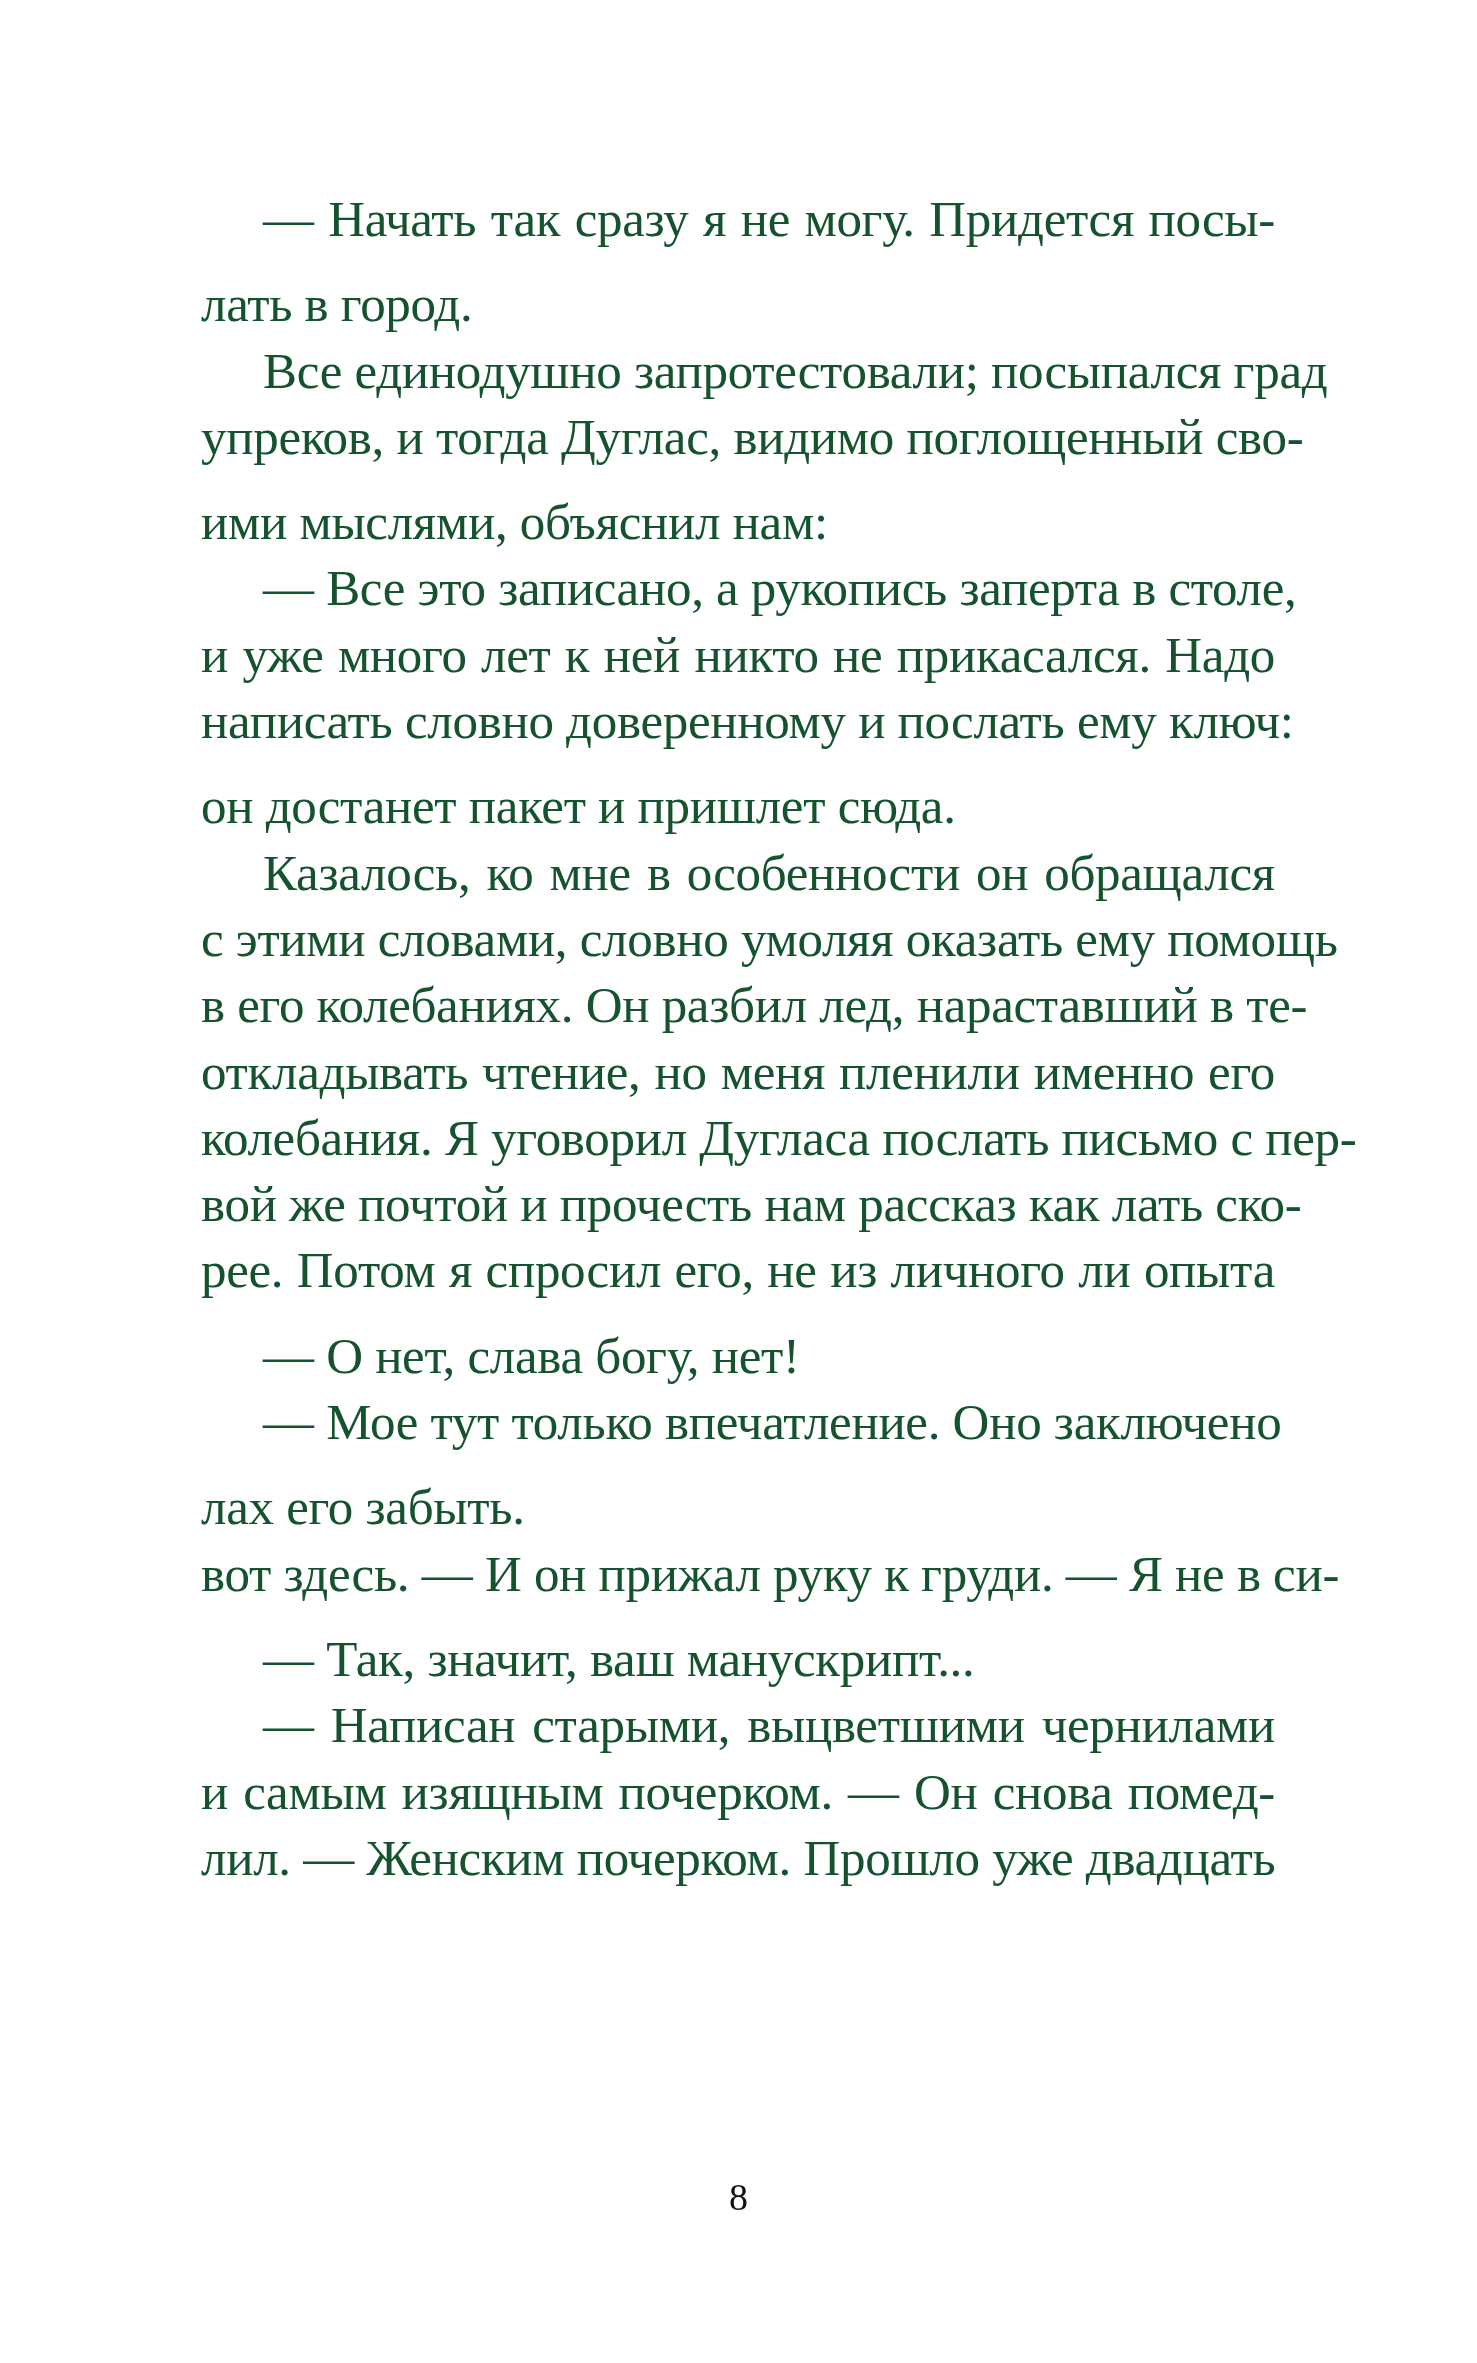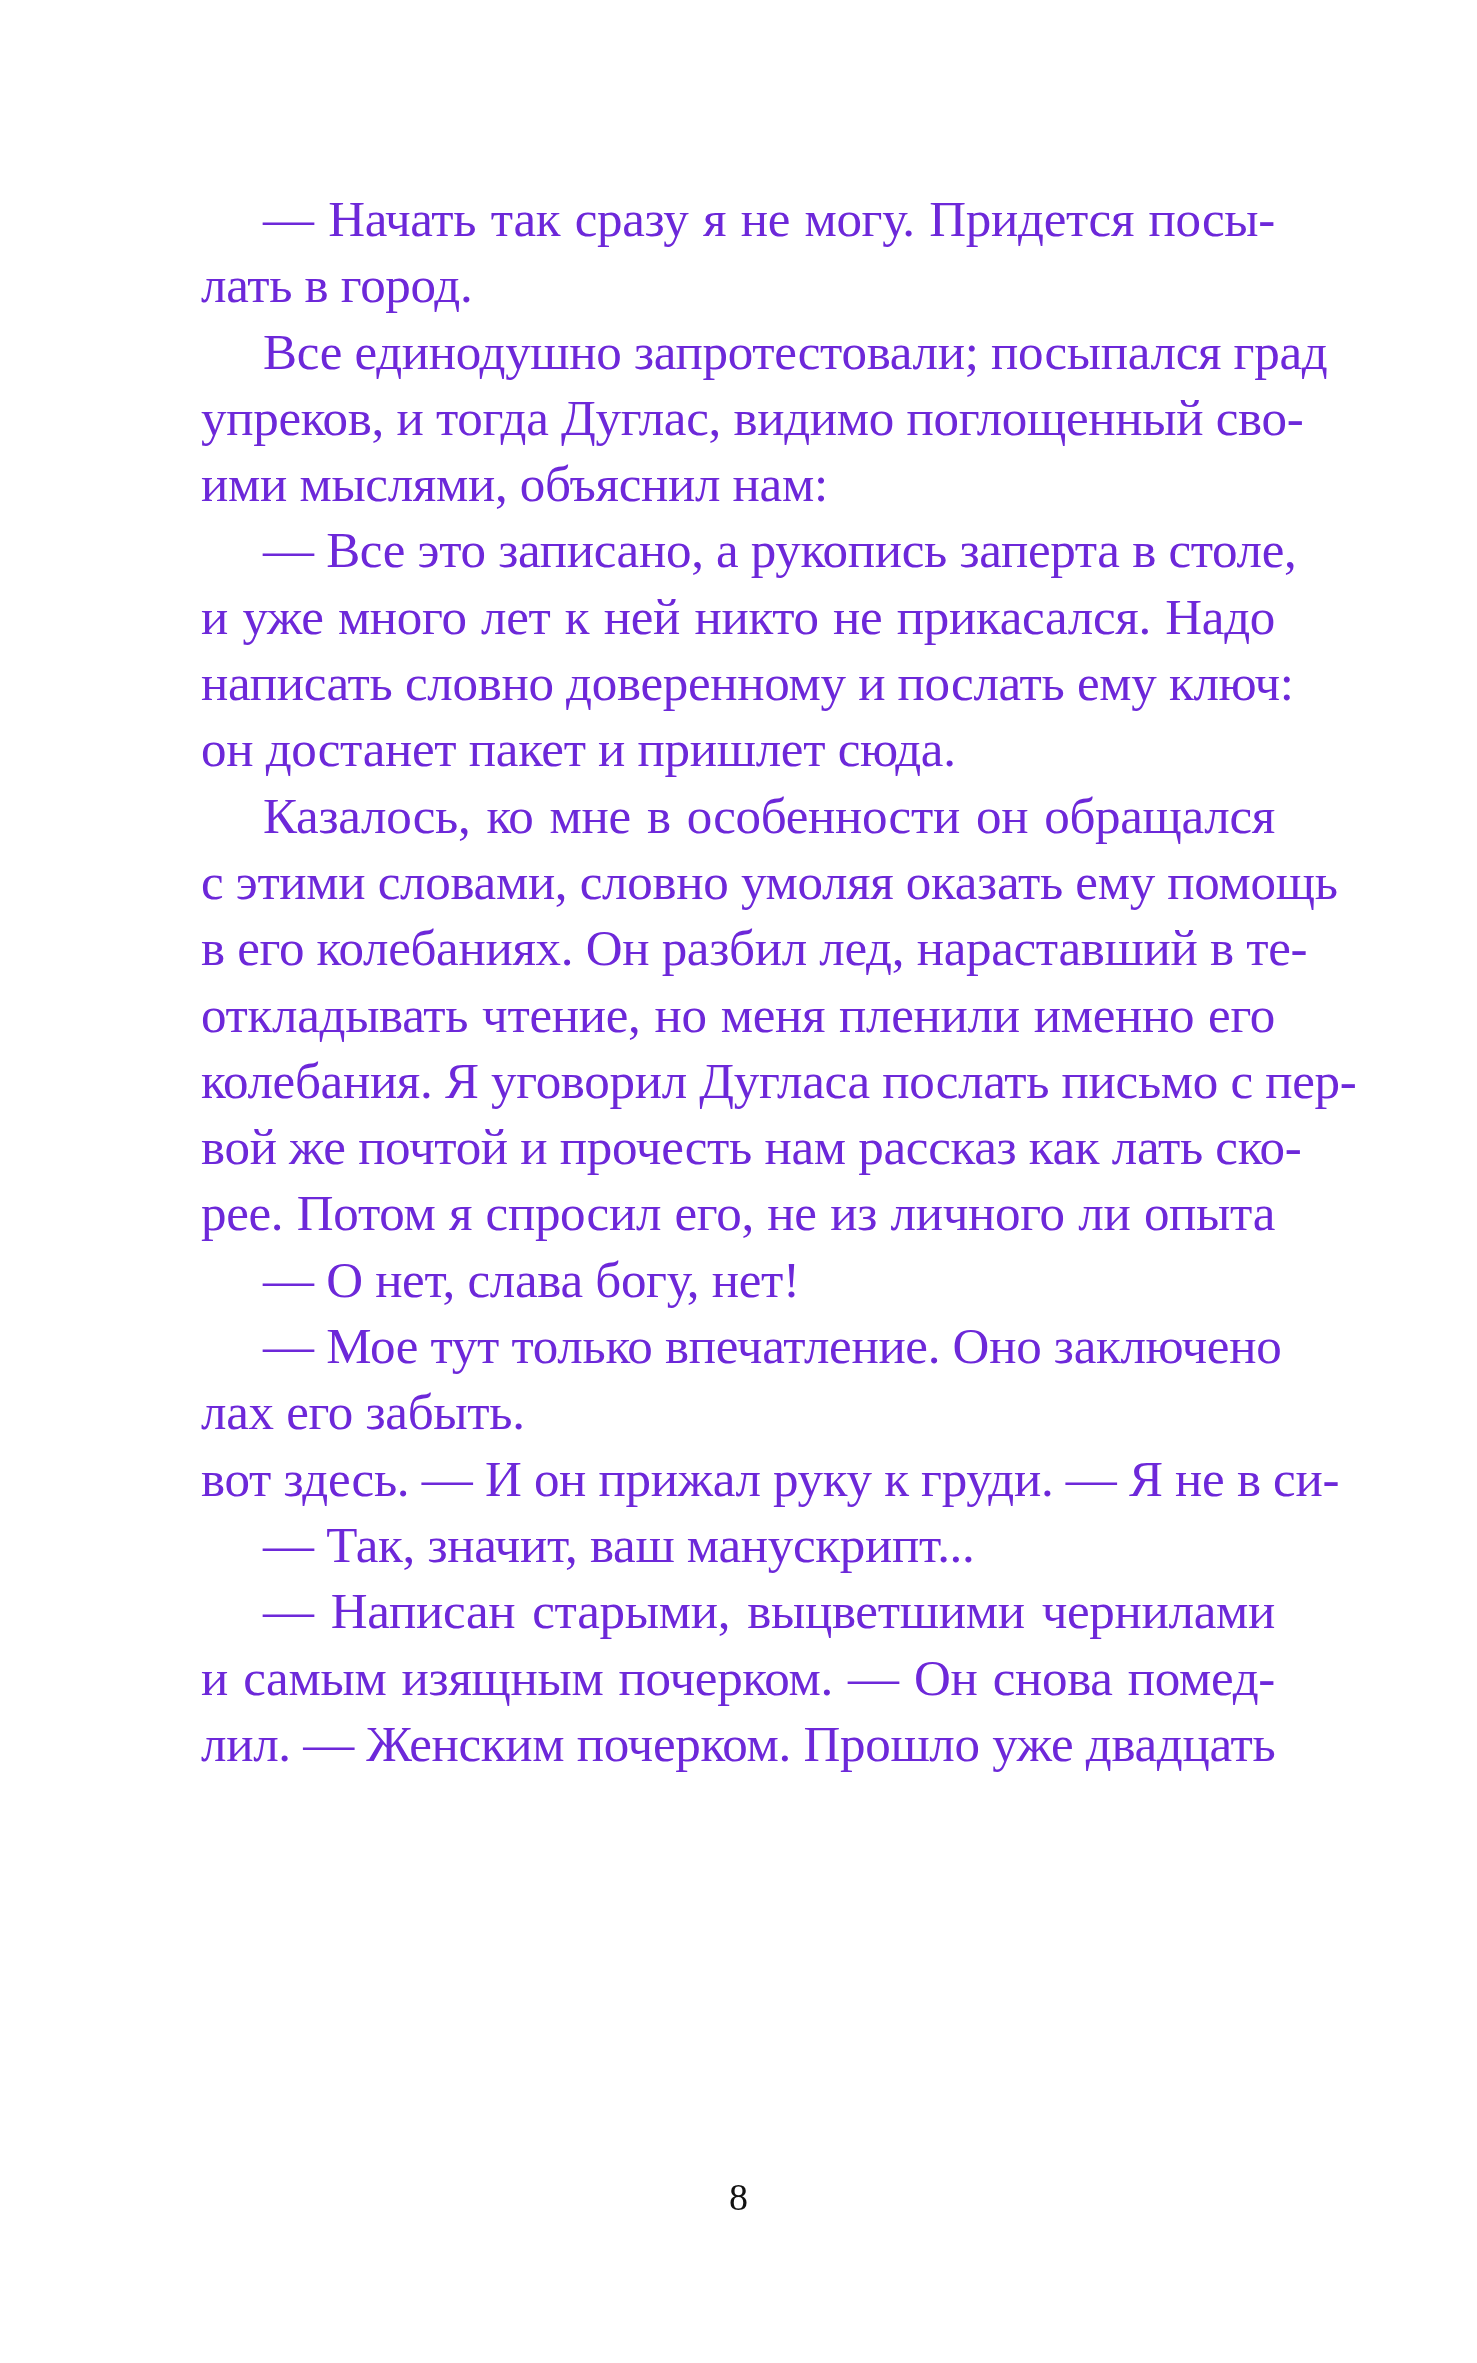--- a/index.html
+++ b/index.html
@@ -21,36 +21,37 @@
       background: #ffffff;
     }
     .text-block {
       position: absolute;
       left: 201px;
       top: 186px;
       width: 1074px;
       font-family: "Liberation Serif", "DejaVu Serif", serif;
       font-size: 51px;
       line-height: 66.3px;
-      color: #6d28d9;
+      color: #14532d;
     }
     .line {
       display: block;
       height: 66.3px;
       white-space: nowrap;
       text-align: justify;
       text-align-last: justify;
       letter-spacing: -0.3px;
     }
     .line.indent {
       padding-left: 62px;
     }
     .line.last {
       text-align: right;
       text-align-last: left;
+      margin-top: 19px;
     }
     .line .it {
       font-style: italic;
     }
     .page-number {
       position: absolute;
       left: 0;
       width: 1477px;
       top: 2172px;
       text-align: center;

